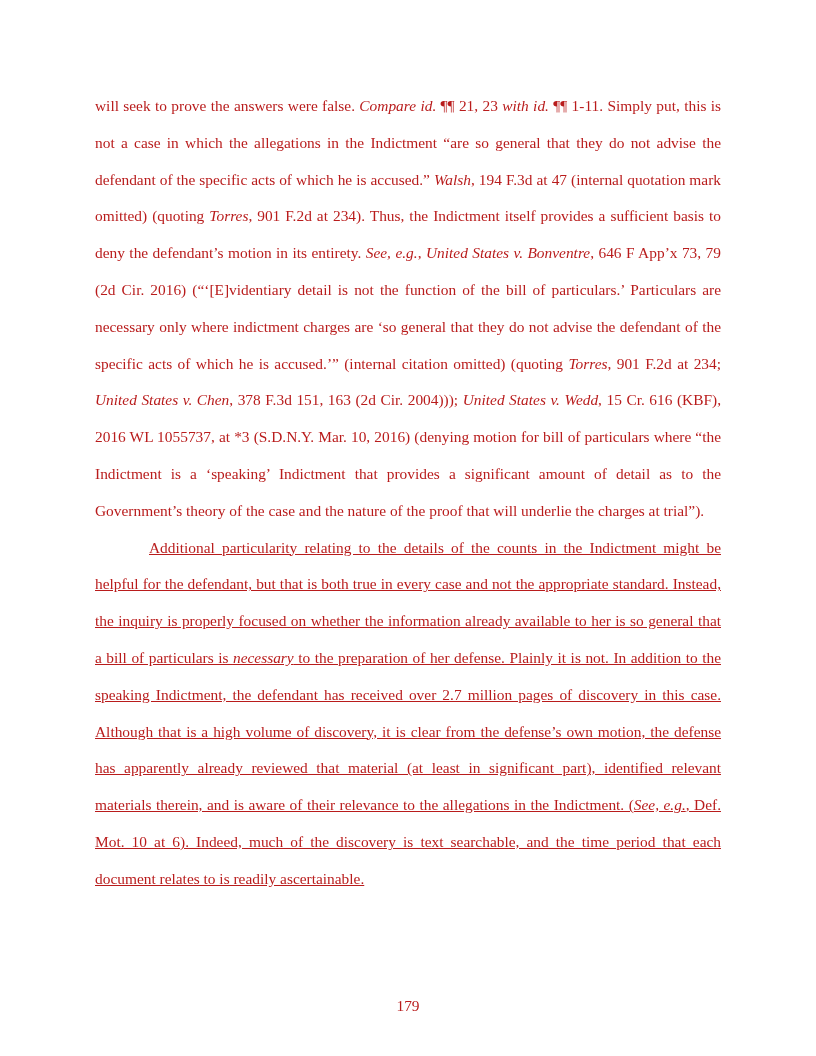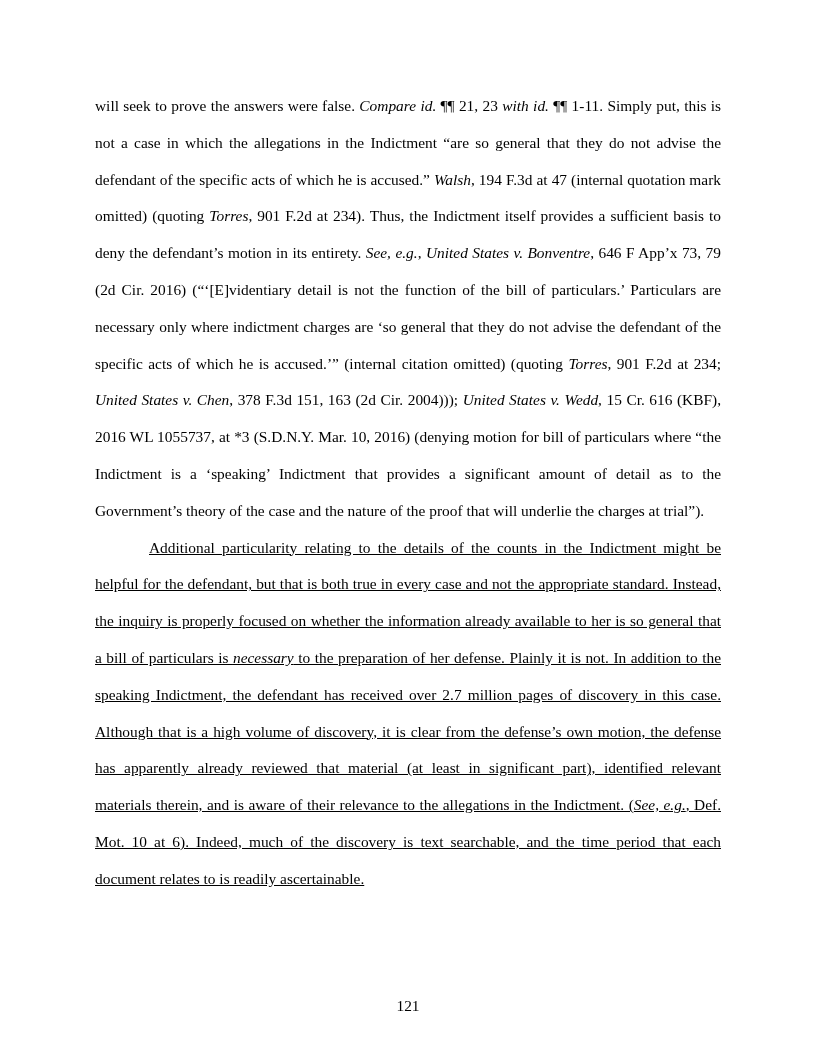--- a/index.html
+++ b/index.html
@@ -7,21 +7,21 @@
     padding: 0;
     background: #ffffff;
   }
   .page {
     position: relative;
     width: 816px;
     height: 1056px;
     background: #ffffff;
     overflow: hidden;
     font-family: "Liberation Serif", "DejaVu Serif", serif;
-    color: #000000;
+    color: #b91c1c;
   }
   .content {
     position: absolute;
     top: 88px;
     left: 95px;
     width: 626px;
     font-size: 15.4px;
     line-height: 36.8px;
     text-align: justify;
   }
@@ -48,15 +48,15 @@
 </style>
 </head>
 <body>
 
 <div class="page">
   <div class="content">
       <p class="para"><span>will seek to prove the answers were false.  </span><em>Compare id.</em><span> ¶¶ 21, 23 </span><em>with id.</em><span> ¶¶ 1-11.   Simply put, this is not a case in which the allegations in the Indictment “are so general that they do not advise the defendant of the specific acts of which he is accused.” </span><em>Walsh</em><span>, 194 F.3d at 47 (internal quotation mark omitted) (quoting </span><em>Torres</em><span>, 901 F.2d at 234).  Thus, the Indictment itself provides a sufficient basis to deny the defendant’s motion in its entirety.  </span><em>See, e.g.</em><span>, </span><em>United States v. Bonventre</em><span>, 646 F App’x 73, 79 (2d Cir. 2016) (“‘[E]videntiary detail is not the function of the bill of particulars.’ Particulars are necessary only where indictment charges are ‘so general that they do not advise the defendant of the specific acts of which he is accused.’” (internal citation omitted) (quoting </span><em>Torres</em><span>, 901 F.2d at 234; </span><em>United States v. Chen</em><span>, 378 F.3d 151, 163 (2d Cir. 2004))); </span><em>United States v. Wedd</em><span>, 15 Cr. 616 (KBF), 2016 WL 1055737, at *3 (S.D.N.Y. Mar. 10, 2016) (denying motion for bill of particulars where “the Indictment is a ‘speaking’ Indictment that provides a significant amount of detail as to the Government’s theory of the case and the nature of the proof that will underlie the charges at trial”).</span></p>
       <p class="para indent"><span>Additional particularity relating to the details of the counts in the Indictment might be helpful for the defendant, but that is both true in every case and not the appropriate standard.  Instead, the inquiry is properly focused on whether the information already available to her is so general that a bill of particulars is </span><em>necessary</em><span> to the preparation of her defense.  Plainly it is not.  In addition to the speaking Indictment, the defendant has received over 2.7 million pages of discovery in this case.  Although that is a high volume of discovery, it is clear from the defense’s own motion, the defense has apparently already reviewed that material (at least in significant part), identified relevant materials therein, and is aware of their relevance to the allegations in the Indictment.  (</span><em>See, e.g.</em><span>, Def. Mot. 10 at 6).  Indeed, much of the discovery is text searchable, and the time period that each document relates to is readily ascertainable.</span></p>
     </div>
   <div class="footer">
-    <span>121</span>
+    <span>179</span>
   </div>
 </div>
 
 </body></html>

